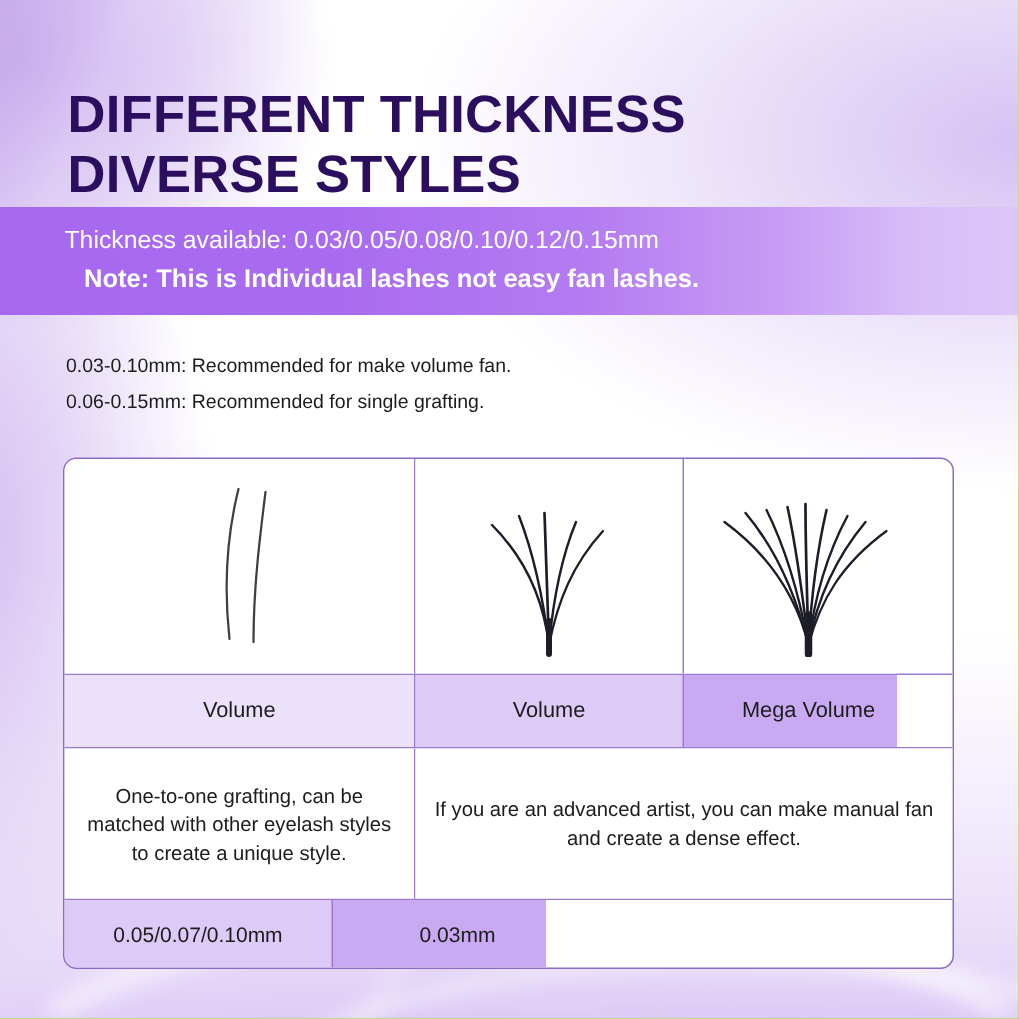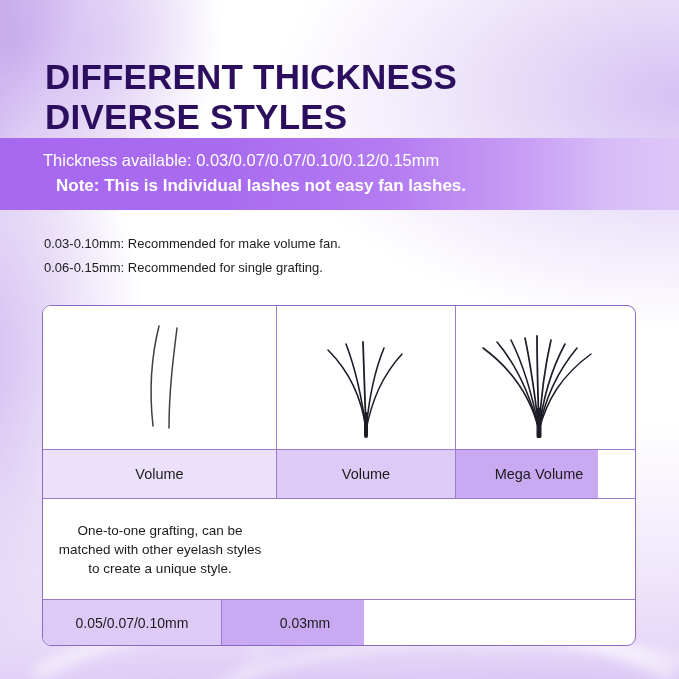--- a/index.html
+++ b/index.html
@@ -207,21 +207,21 @@
   <div class="bg-layer bg-sweep-left"></div>
   <div class="bg-layer bg-bottom-glow"></div>
   <div class="bg-arc bg-arc-1"></div>
   <div class="bg-arc bg-arc-2"></div>
   <div class="bg-arc bg-arc-3"></div>
 
   <h1 class="heading">DIFFERENT THICKNESS
 DIVERSE STYLES</h1>
 
   <div class="banner">
-    <div class="banner-line">Thickness available: 0.03/0.07/0.07/0.10/0.12/0.15mm</div>
+    <div class="banner-line">Thickness available: 0.03/0.05/0.08/0.10/0.12/0.15mm</div>
     <div class="banner-line bold">Note: This is Individual lashes not easy fan lashes.</div>
   </div>
 
   <div class="reco">
     <div class="reco-line">0.03-0.10mm: Recommended for make volume fan.</div>
     <div class="reco-line">0.06-0.15mm: Recommended for single grafting.</div>
   </div>
 
   <div class="lash-table">
 
@@ -274,20 +274,21 @@
     </div>
 
     <div class="trow row-label">
       <div class="tcell col-classic cell-tint-1">Volume</div>
       <div class="tcell col-volume  cell-tint-2">Volume</div>
       <div class="tcell col-mega    cell-tint-3">Mega Volume</div>
     </div>
 
     <div class="trow row-desc">
       <div class="tcell col-classic">One-to-one grafting, can be matched with other eyelash styles to create a unique style.</div>
+      <div class="tcell col-desc-wide">If you are an advanced artist, you can make manual fan and create a dense effect.</div>
     </div>
 
     <div class="trow row-size">
       <div class="tcell col-volume  cell-tint-2">0.05/0.07/0.10mm</div>
       <div class="tcell col-mega    cell-tint-3">0.03mm</div>
     </div>
 
   </div>
 </div>
 

